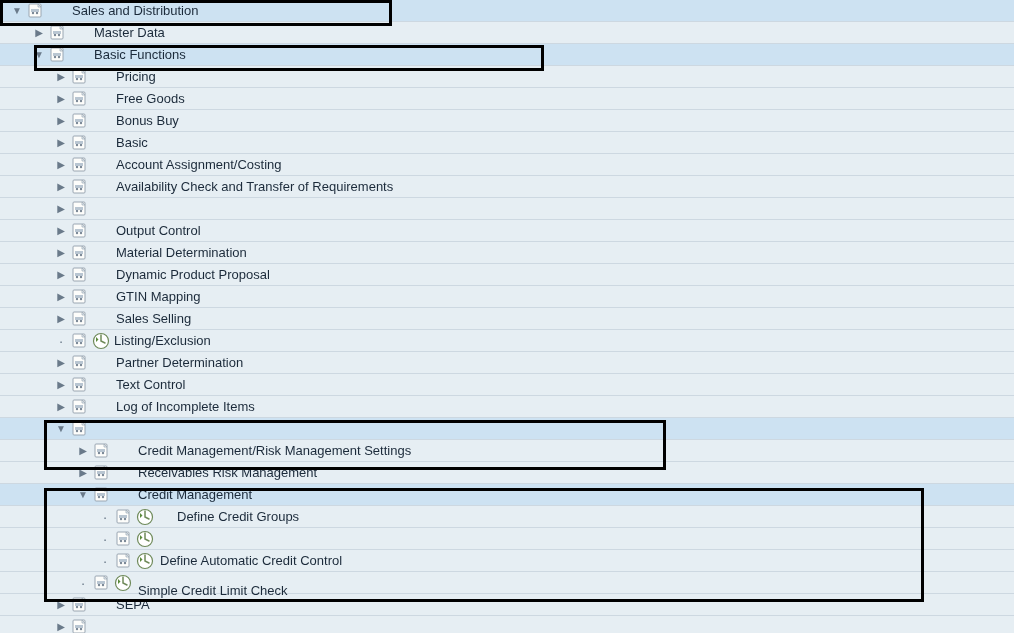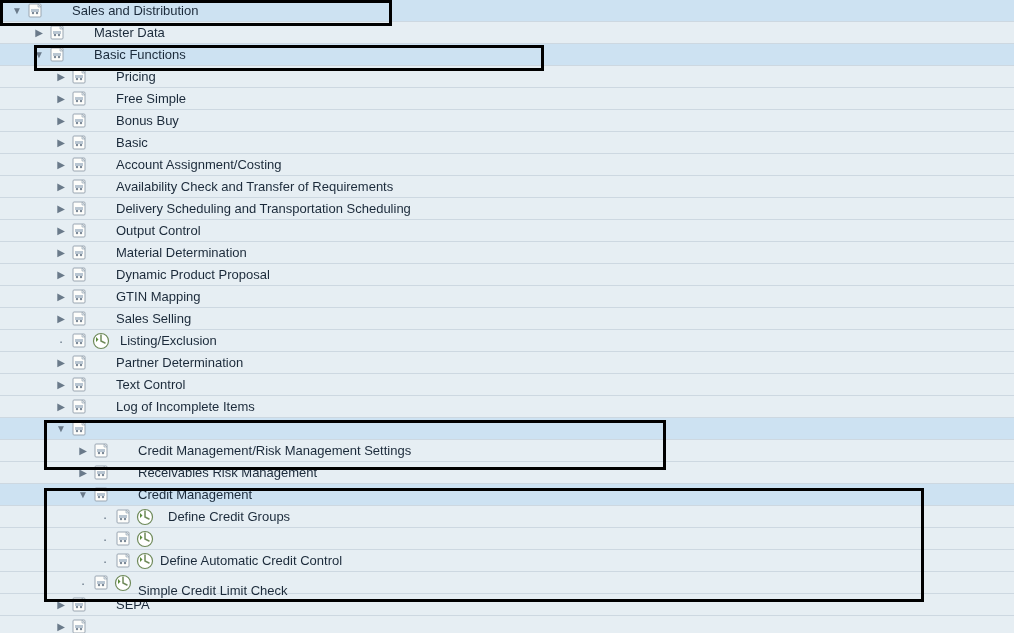--- a/index.html
+++ b/index.html
@@ -124,21 +124,21 @@
         <span class="label">Pricing</span>
       </div>
       <div class="row">
         <span class="indent" style="width: 50px;"></span>
         <span class="expander">▶</span>
         <span class="icon">
           <svg width="18" height="18" viewBox="0 0 18 18">
             <use href="#folder-icon-g"></use>
           </svg>
         </span>
-        <span class="label">Free Simple</span>
+        <span class="label">Free Goods</span>
       </div>
       <div class="row">
         <span class="indent" style="width: 50px;"></span>
         <span class="expander">▶</span>
         <span class="icon">
           <svg width="18" height="18" viewBox="0 0 18 18">
             <use href="#folder-icon-g"></use>
           </svg>
         </span>
         <span class="label">Bonus Buy</span>
@@ -174,21 +174,20 @@
         <span class="label">Availability Check and Transfer of Requirements</span>
       </div>
       <div class="row">
         <span class="indent" style="width: 50px;"></span>
         <span class="expander">▶</span>
         <span class="icon">
           <svg width="18" height="18" viewBox="0 0 18 18">
             <use href="#folder-icon-g"></use>
           </svg>
         </span>
-        <span class="label">Delivery Scheduling and Transportation Scheduling</span>
       </div>
       <div class="row">
         <span class="indent" style="width: 50px;"></span>
         <span class="expander">▶</span>
         <span class="icon">
           <svg width="18" height="18" viewBox="0 0 18 18">
             <use href="#folder-icon-g"></use>
           </svg>
         </span>
         <span class="label">Output Control</span>
@@ -239,21 +238,21 @@
         <span class="icon">
           <svg width="18" height="18" viewBox="0 0 18 18">
             <use href="#folder-icon-g"></use>
           </svg>
         </span>
         <span class="exec-icon">
           <svg width="18" height="18" viewBox="0 0 18 18">
             <use href="#exec-icon-g"></use>
           </svg>
         </span>
-        <span class="label" style="margin-left: 6px;">Listing/Exclusion</span>
+        <span class="label" style="margin-left: 0;">Listing/Exclusion</span>
       </div>
       <div class="row">
         <span class="indent" style="width: 50px;"></span>
         <span class="expander">▶</span>
         <span class="icon">
           <svg width="18" height="18" viewBox="0 0 18 18">
             <use href="#folder-icon-g"></use>
           </svg>
         </span>
         <span class="label">Partner Determination</span>
@@ -323,21 +322,21 @@
         <span class="icon">
           <svg width="18" height="18" viewBox="0 0 18 18">
             <use href="#folder-icon-g"></use>
           </svg>
         </span>
         <span class="exec-icon">
           <svg width="18" height="18" viewBox="0 0 18 18">
             <use href="#exec-icon-g"></use>
           </svg>
         </span>
-        <span class="label" style="margin-left: 10px;">Define Credit Groups</span>
+        <span class="label" style="margin-left: 19px;">Define Credit Groups</span>
       </div>
       <div class="row">
         <span class="indent" style="width: 94px;"></span>
         <span class="dot">·</span>
         <span class="icon">
           <svg width="18" height="18" viewBox="0 0 18 18">
             <use href="#folder-icon-g"></use>
           </svg>
         </span>
         <span class="exec-icon">

